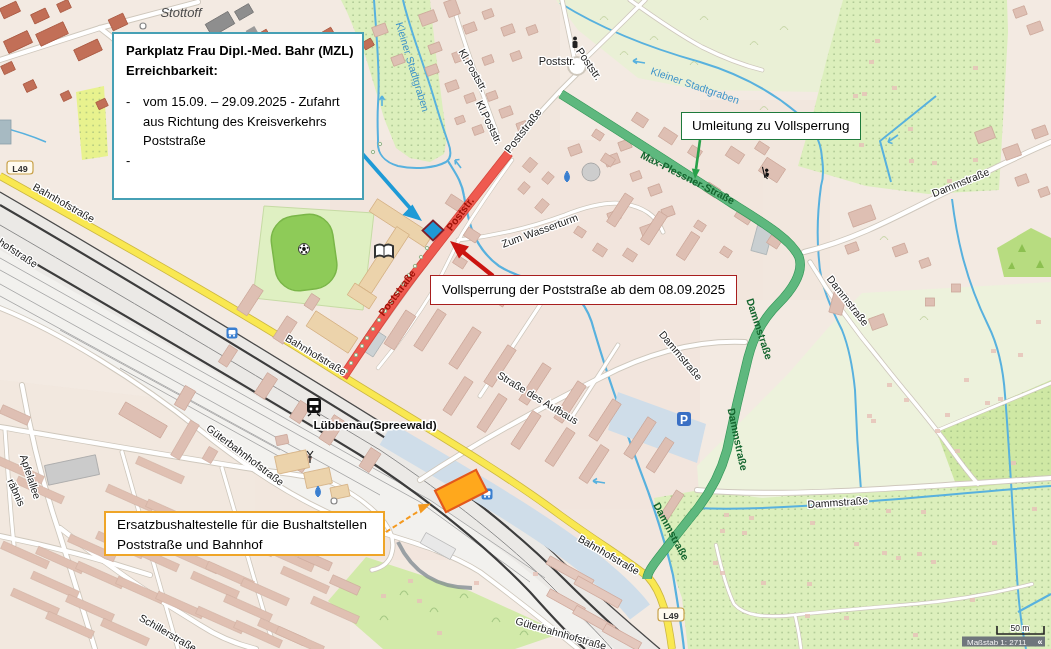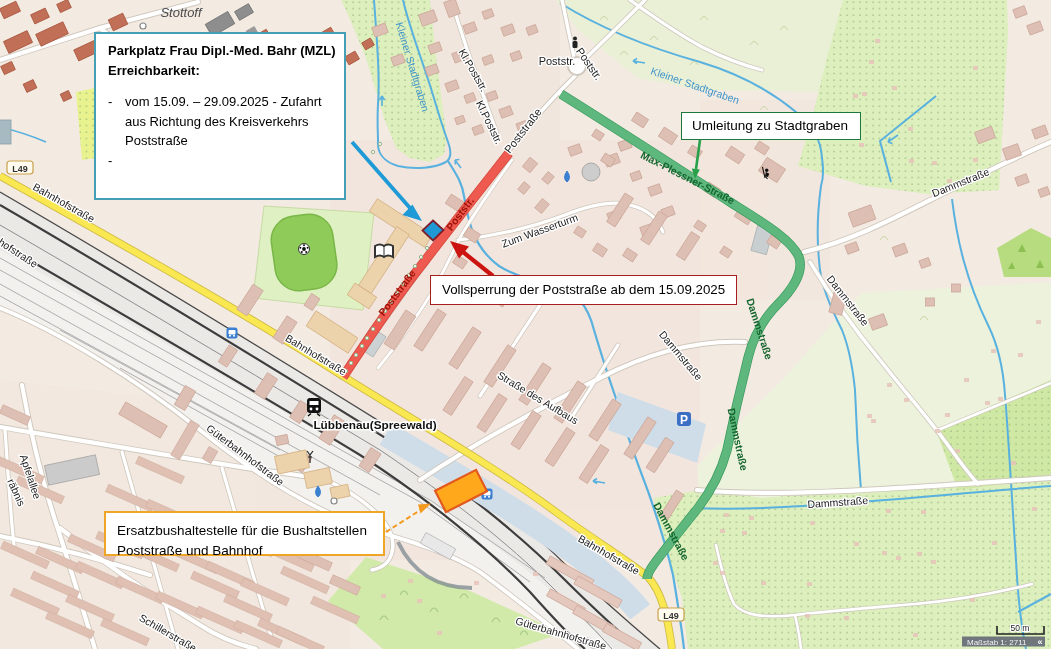--- a/index.html
+++ b/index.html
@@ -654,30 +654,30 @@
         <text x="1020" y="631" font-size="8.5" fill="#222" text-anchor="middle" stroke="#fff" stroke-width="2" paint-order="stroke">50 m</text>
       </g>
 
 <g>
         <rect x="962" y="636.5" width="83" height="10" fill="#6f767c"></rect>
         <text x="967" y="644.5" font-size="8" fill="#f2f2f2">Maßstab 1: 2711</text>
         <text x="1040" y="645" font-size="9" font-weight="bold" fill="#fff" text-anchor="middle">«</text>
       </g>
 </svg>
 
-<div class="box" style="left:94px; top:32px; width:252px; height:168px; border:2px solid #46a0b5; padding:7px 0 0 12px; font-size:13px; line-height:19.5px; white-space:nowrap;">
+<div class="box" style="left:112px; top:32px; width:252px; height:168px; border:2px solid #46a0b5; padding:7px 0 0 12px; font-size:13px; line-height:19.5px; white-space:nowrap;">
 <div style="font-weight:bold;">Parkplatz Frau Dipl.-Med. Bahr (MZL)<br>Erreichbarkeit:</div>
 <div style="height:12px;"></div>
 <div style="display:flex;">
         <div style="width:17px;">-</div>
         <div>vom 15.09. – 29.09.2025 - Zufahrt<br>aus Richtung des Kreisverkehrs<br>Poststraße</div>
       </div>
 <div style="display:flex;">
         <div style="width:17px;">-</div>
       </div>
 </div>
 
-<div class="box" style="left:681px; top:112px; width:180px; height:28px; border:1.5px solid #1e7a3c; font-size:13.5px; line-height:25px; padding-left:10px;">Umleitung zu Stadtgraben</div>
-
-<div class="box" style="left:430px; top:275px; width:307px; height:30px; border:1.5px solid #a81e1e; font-size:13.3px; line-height:27px; padding-left:11px;">Vollsperrung der Poststraße ab dem 15.09.2025</div>
-
-<div class="box" style="left:104px; top:511px; width:281px; height:45px; border:2px solid #efa528; font-size:13.5px; line-height:20px; padding:8px 0 0 11px;">Ersatzbushaltestelle für die Bushaltstellen<br>Poststraße und Bahnhof</div>
+<div class="box" style="left:681px; top:112px; width:180px; height:28px; border:1.5px solid #1e7a3c; font-size:13.5px; line-height:25px; padding-left:10px;">Umleitung zu Vollsperrung</div>
+
+<div class="box" style="left:430px; top:275px; width:307px; height:30px; border:1.5px solid #a81e1e; font-size:13.3px; line-height:27px; padding-left:11px;">Vollsperrung der Poststraße ab dem 08.09.2025</div>
+
+<div class="box" style="left:104px; top:511px; width:281px; height:45px; border:2px solid #efa528; font-size:13.5px; line-height:20px; padding:2px 0 0 11px;">Ersatzbushaltestelle für die Bushaltstellen<br>Poststraße und Bahnhof</div>
 </div>
 
 </body></html>

